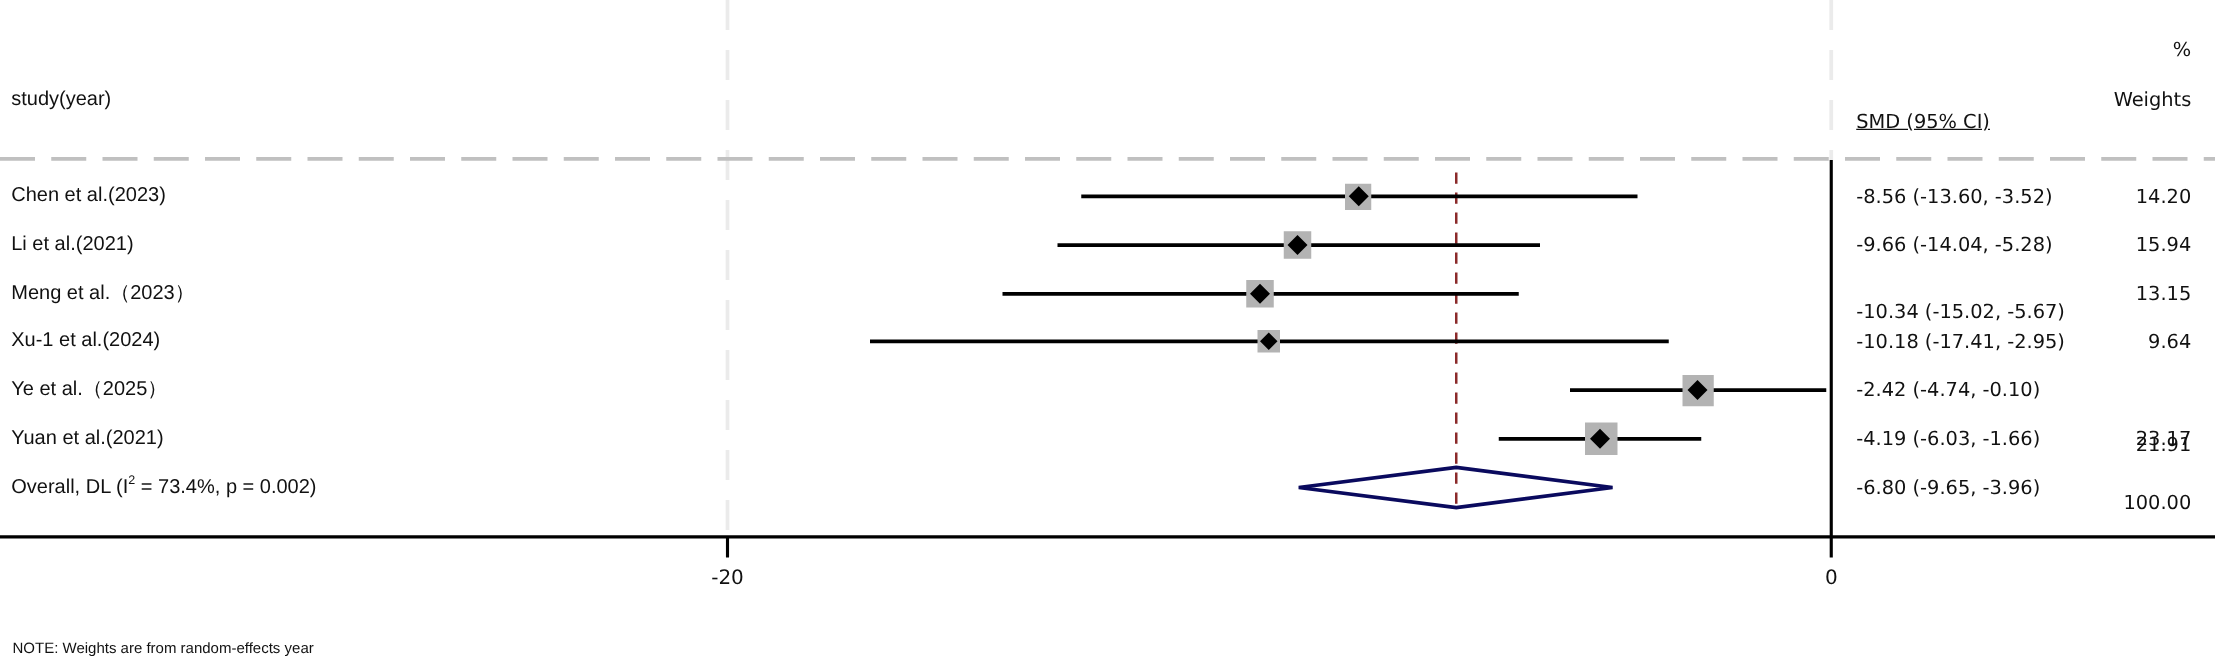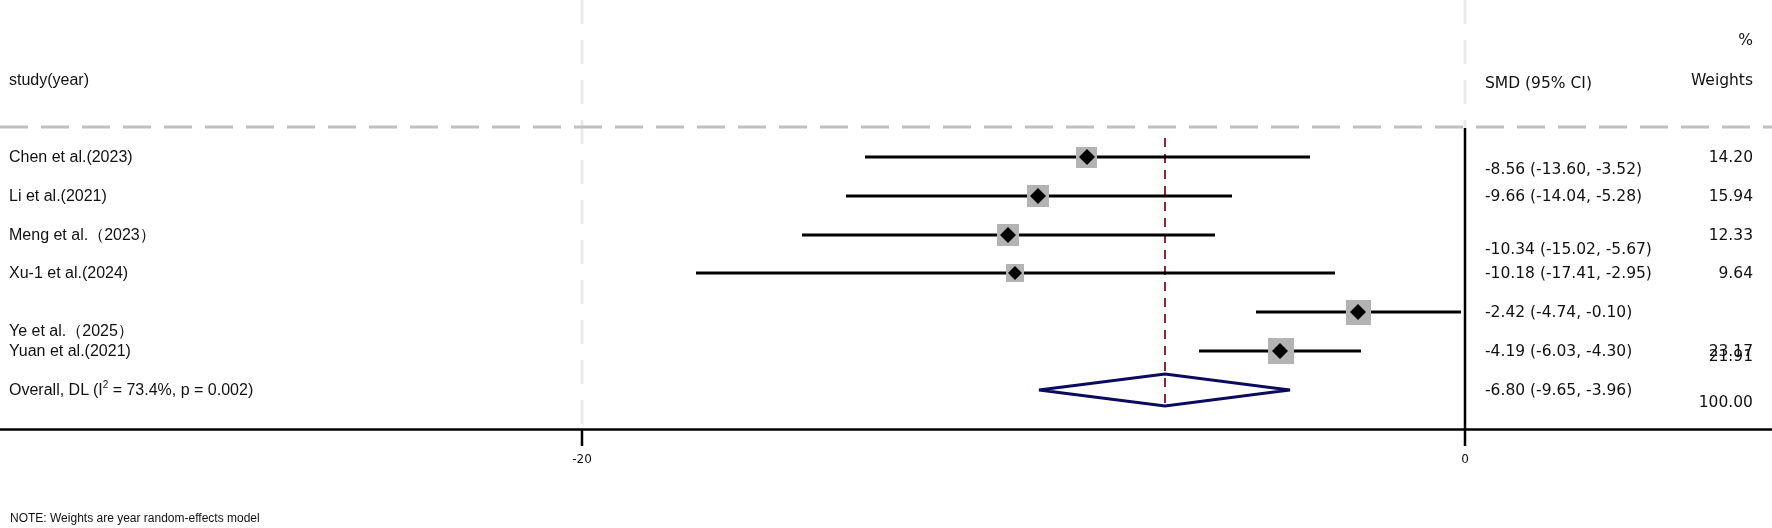--- a/index.html
+++ b/index.html
@@ -3,30 +3,30 @@
 <meta charset="utf-8">
 <style>
   html, body { margin: 0; padding: 0; background: #ffffff; }
   body { width: 1772px; height: 528px; position: relative; overflow: hidden;
          font-family: "Liberation Sans", "DejaVu Sans", sans-serif; color: #111; }
   .txt { position: absolute; font-size: 16px; line-height: 20px; white-space: nowrap; }
   .lbl { left: 9px; }
   .smd { left: 1485px; font-family: "DejaVu Sans", sans-serif; font-size: 15.5px; }
   .wt  { right: 19px; text-align: right; font-family: "DejaVu Sans", sans-serif; font-size: 15.5px; }
   .note { left: 10px; font-size: 12px; }
-  .tick { position: absolute; font-family: "DejaVu Sans", sans-serif; font-size: 12px; transform: translateX(-50%); }
+  .tick { position: absolute; font-family: "DejaVu Sans", sans-serif; font-size: 16px; transform: translateX(-50%); }
   svg { position: absolute; left: 0; top: 0; }
   sup { font-size: 10px; vertical-align: 7px; line-height: 0; }
 </style>
 </head>
 <body>
 
 <div class="txt wt" style="top:30px;">%</div>
 <div class="txt lbl" style="top:70px;">study(year)</div>
-<div class="txt smd" style="top:73px;">SMD (95% CI)</div>
+<div class="txt smd" style="top:87px;text-decoration:underline;">SMD (95% CI)</div>
 <div class="txt wt" style="top:70px;">Weights</div>
 
 <svg width="1772" height="528">
 
   <line x1="582" y1="0" x2="582" y2="430" stroke="#ebebeb" stroke-width="3" stroke-dasharray="24,16"></line>
 
   <line x1="1465" y1="0" x2="1465" y2="128" stroke="#ebebeb" stroke-width="3" stroke-dasharray="24,16"></line>
 
   <line x1="0" y1="127" x2="1772" y2="127" stroke="#c0c0c0" stroke-width="3" stroke-dasharray="28,13"></line>
 
@@ -65,43 +65,43 @@
   <g>
     <line x1="1199" y1="351" x2="1361" y2="351" stroke="#000" stroke-width="3"></line>
     <rect x="1268" y="338" width="26" height="26" fill="#b3b3b3"></rect>
     <polygon points="1280,343 1288,351 1280,359 1272,351" fill="#000"></polygon>
   </g>
 
   <polygon points="1039,390 1165,374 1290,390 1165,406" fill="none" stroke="#0a0a5e" stroke-width="3"></polygon>
 </svg>
 
 <div class="txt lbl" style="top:147px;">Chen et al.(2023)</div>
-<div class="txt smd" style="top:147px;margin-top:12px;">-8.56 (-13.60, -3.52)</div>
+<div class="txt smd" style="top:147px;">-8.56 (-13.60, -3.52)</div>
 <div class="txt wt" style="top:147px;margin-left:34px;">14.20</div>
 
 <div class="txt lbl" style="top:186px;text-align:center;">Li et al.(2021)</div>
 <div class="txt smd" style="top:186px;">-9.66 (-14.04, -5.28)</div>
 <div class="txt wt" style="top:186px;">15.94</div>
 
 <div class="txt lbl" style="top:225px;">Meng et al.（2023）</div>
 <div class="txt smd" style="top:239px;">-10.34 (-15.02, -5.67)</div>
-<div class="txt wt" style="top:225px;">12.33</div>
+<div class="txt wt" style="top:225px;">13.15</div>
 
 <div class="txt lbl" style="top:263px;">Xu-1 et al.(2024)</div>
 <div class="txt smd" style="top:263px;">-10.18 (-17.41, -2.95)</div>
 <div class="txt wt" style="top:263px;">9.64</div>
 
-<div class="txt lbl" style="top:302px;margin-top:19px;">Ye et al.（2025）</div>
+<div class="txt lbl" style="top:302px;">Ye et al.（2025）</div>
 <div class="txt smd" style="top:302px;">-2.42 (-4.74, -0.10)</div>
 <div class="txt wt" style="top:302px;margin-top:44px;">21.91</div>
 
 <div class="txt lbl" style="top:341px;">Yuan et al.(2021)</div>
-<div class="txt smd" style="top:341px;">-4.19 (-6.03, -4.30)</div>
+<div class="txt smd" style="top:341px;">-4.19 (-6.03, -1.66)</div>
 <div class="txt wt" style="top:341px;">23.17</div>
 
 <div class="txt lbl" style="top:380px;"><span>Overall, DL (I</span><sup>2</sup><span> = 73.4%, p = 0.002)</span></div>
 <div class="txt smd" style="top:380px;">-6.80 (-9.65, -3.96)</div>
 <div class="txt wt" style="top:392px;">100.00</div>
 
 <div class="tick" style="left:582px; top:452px;">-20</div>
 <div class="tick" style="left:1465px; top:452px;">0</div>
 
-<div class="txt note" style="top:508px;">NOTE: Weights are year random-effects model</div>
+<div class="txt note" style="top:508px;">NOTE: Weights are from random-effects year</div>
 
 </body></html>

